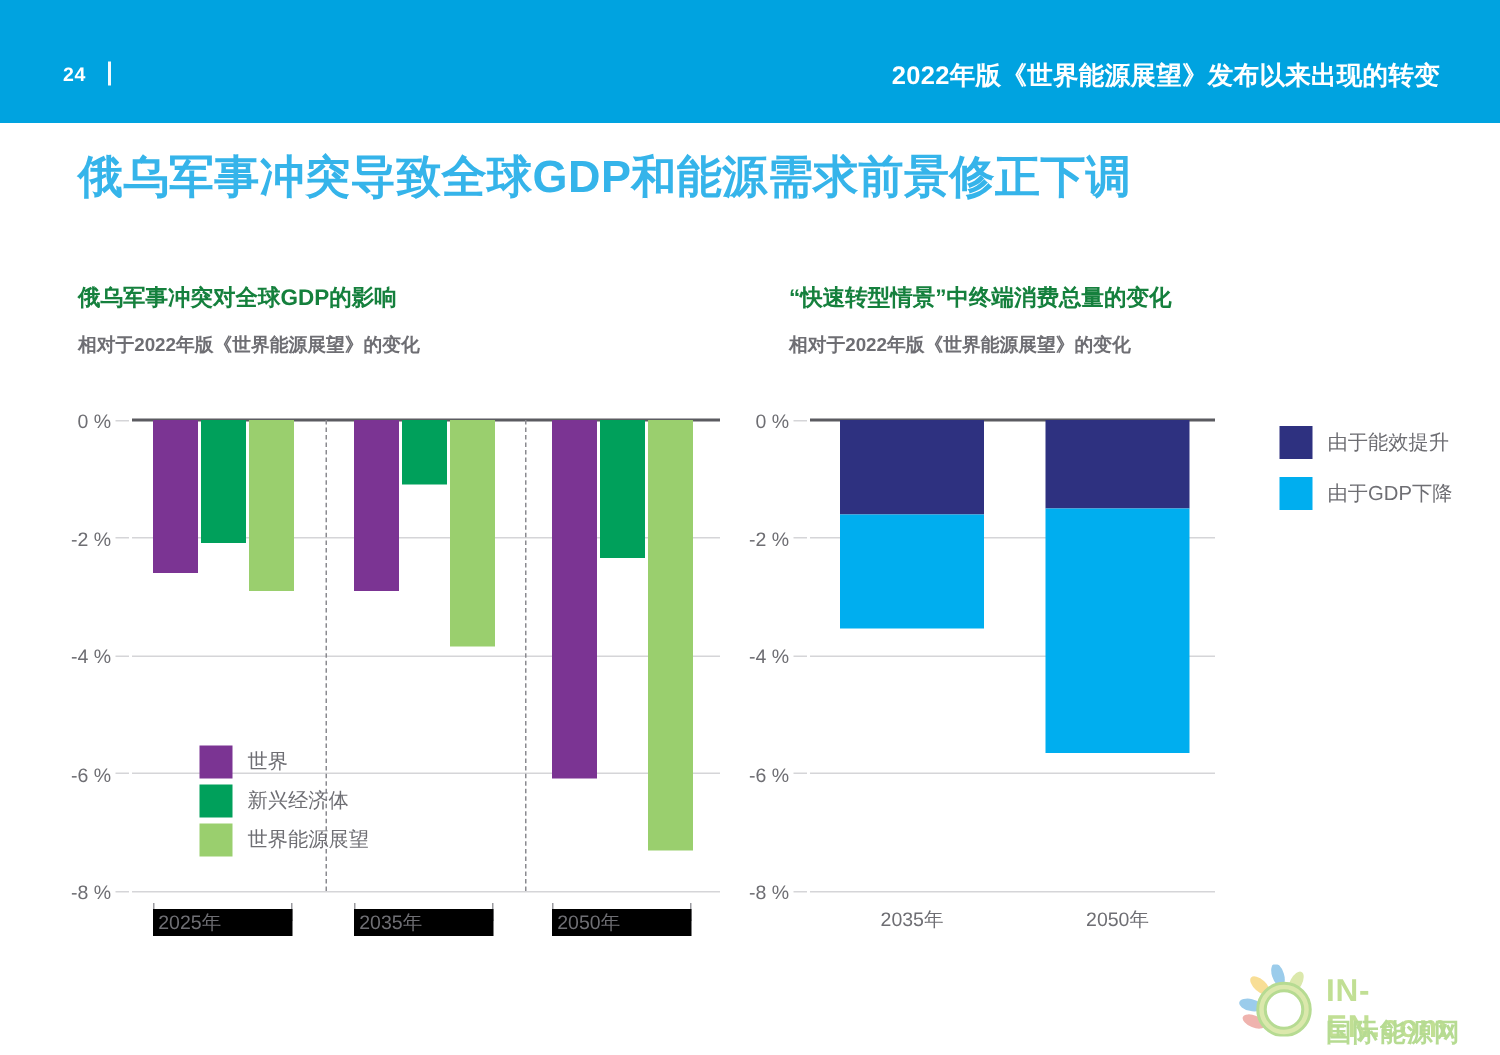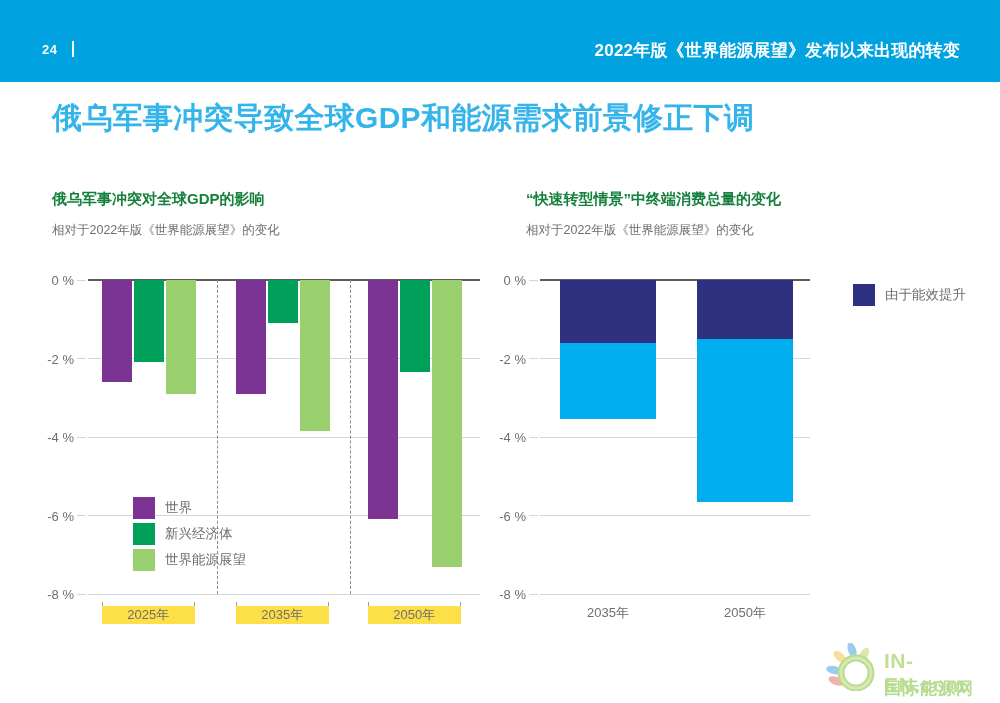--- a/index.html
+++ b/index.html
@@ -41,21 +41,21 @@
   .panel{ position:absolute; }
   .panel-left  { left:52px;  top:190px; width:440px; height:430px; }
   .panel-right { left:526px; top:190px; width:460px; height:430px; }
 
   .panel-title{
     color:#15803d; font-size:15px; font-weight:bold; white-space:nowrap;
     margin:0 0 0 0; line-height:18px;
   }
   .panel-sub{
     color:#6E6E73; font-size:12.5px; white-space:nowrap;
-    margin-top:14px; line-height:16px;
+    margin-top:14px; line-height:16px;font-weight:bold;
   }
 
   
   .plot{ position:absolute; }
   .plot-left  { left:88px;  top:280px; width:392px; height:314px; }
   .plot-right { left:540px; top:280px; width:270px; height:314px; }
 
   .gridline{
     position:absolute; left:0; width:100%; height:1px;
     background:#D5D5D8;
@@ -78,23 +78,23 @@
   }
 
   
   .bracket{
     position:absolute; height:12px;
     border-left:1px solid #9A9A9F;
     border-right:1px solid #9A9A9F;
     border-bottom:1px solid #9A9A9F;
   }
   .bracket-label{
-    position:absolute; text-align:center;
+    position:absolute; text-align:left;
     color:#6E6E73; font-size:13px; white-space:nowrap;
-    background:#fde047; padding:0 4px;
+    background:#000000; padding:0 4px;
   }
   .xtick-label{
     position:absolute; text-align:center;
     color:#6E6E73; font-size:13px; white-space:nowrap;
   }
 
   
   .legend{ position:absolute; }
   .legend-row{ display:flex; align-items:center; height:26px;padding-left:33px; }
   .legend-swatch{ width:22px; height:22px; flex:0 0 22px; }
@@ -204,20 +204,24 @@
     <div class="bar" title="由于GDP下降 2035年: -1.95%" style="left: 20px; width: 96px; top: 62.8px; height: 76.5375px; background: rgb(0, 174, 239);"></div>
     <div class="bar" title="由于能效提升 2050年: -1.5%" style="left: 157px; width: 96px; top: 0px; height: 58.875px; background: rgb(46, 49, 128);"></div>
     <div class="bar" title="由于GDP下降 2050年: -4.15%" style="left: 157px; width: 96px; top: 58.875px; height: 162.887px; background: rgb(0, 174, 239);"></div>
     <div class="xtick-label" style="left: 20px; width: 96px; top: 324px;">2035年</div>
     <div class="xtick-label" style="left: 157px; width: 96px; top: 324px;">2050年</div>
     <div class="legend" style="left: 280px; top: -2px;">
       <div class="legend-row" style="height: 34px;">
         <span class="legend-swatch" style="background: rgb(46, 49, 128);"></span>
         <span class="legend-text">由于能效提升</span>
       </div>
+      <div class="legend-row" style="height: 34px;">
+        <span class="legend-swatch" style="background: rgb(0, 174, 239);"></span>
+        <span class="legend-text">由于GDP下降</span>
+      </div>
     </div>
   </div>
 
 <div class="watermark">
   <svg width="56" height="48" viewBox="0 0 56 48">
     <ellipse cx="26" cy="7" rx="4" ry="8" fill="#4AA3DC" transform="rotate(-18 26 7)"></ellipse>
     <ellipse cx="38" cy="12" rx="4" ry="8" fill="#BFD66A" transform="rotate(28 38 12)"></ellipse>
     <ellipse cx="14" cy="14" rx="4" ry="8" fill="#F4C441" transform="rotate(-48 14 14)"></ellipse>
     <ellipse cx="8" cy="27" rx="8" ry="4" fill="#4AA3DC" transform="rotate(12 8 27)"></ellipse>
     <ellipse cx="10" cy="38" rx="8" ry="4" fill="#E2766C" transform="rotate(22 10 38)"></ellipse>

